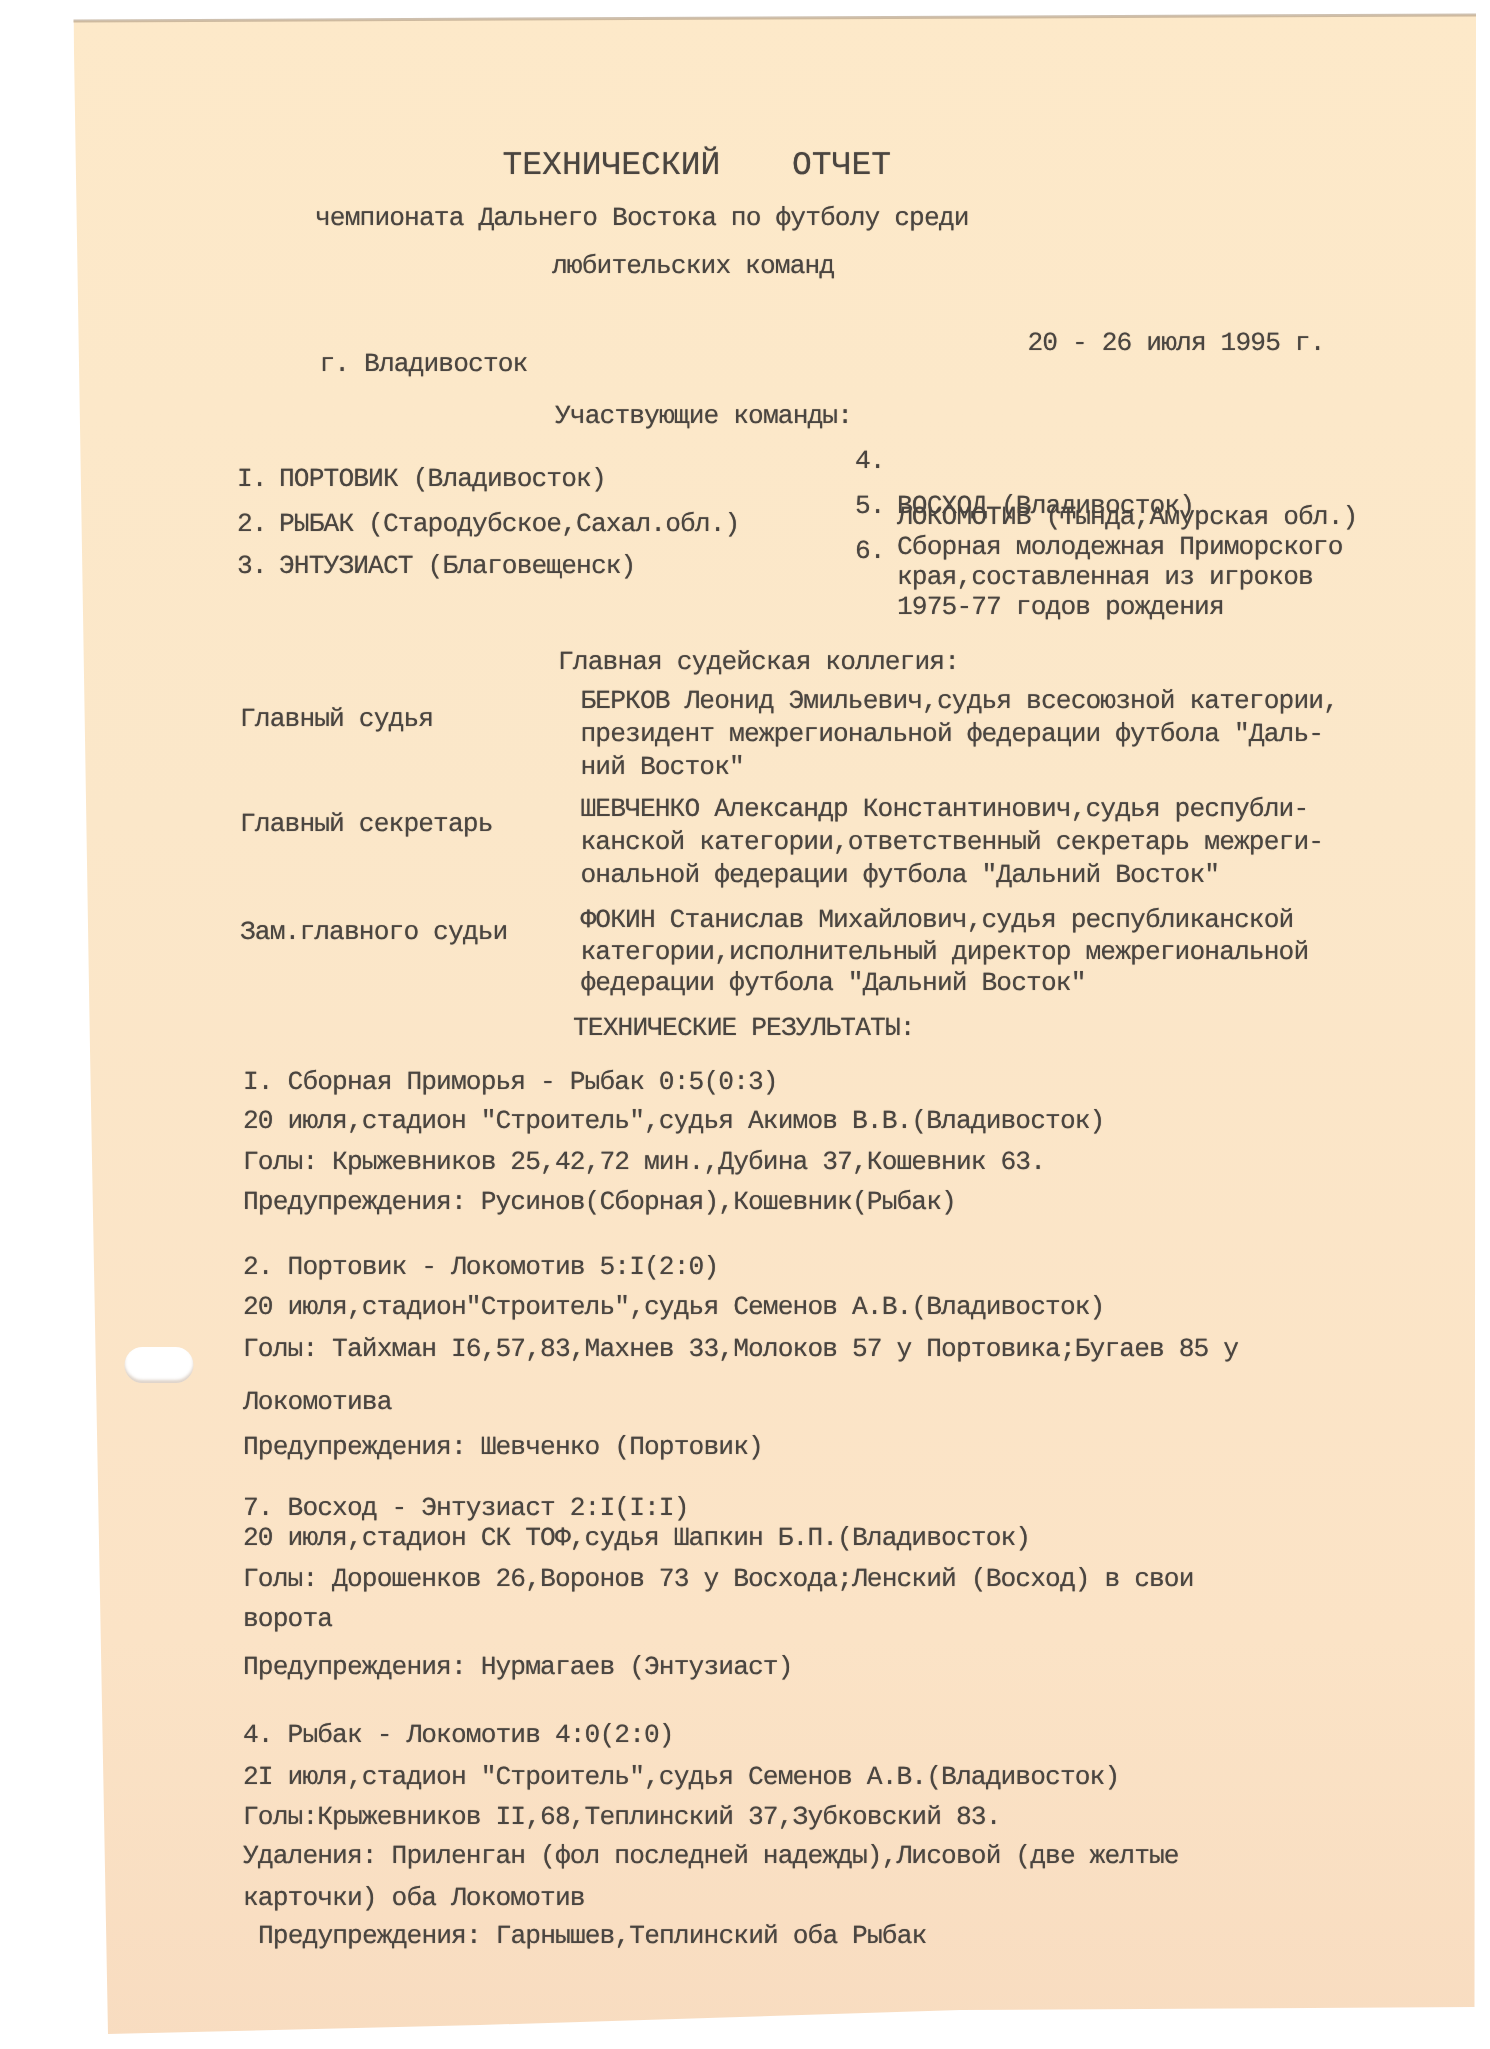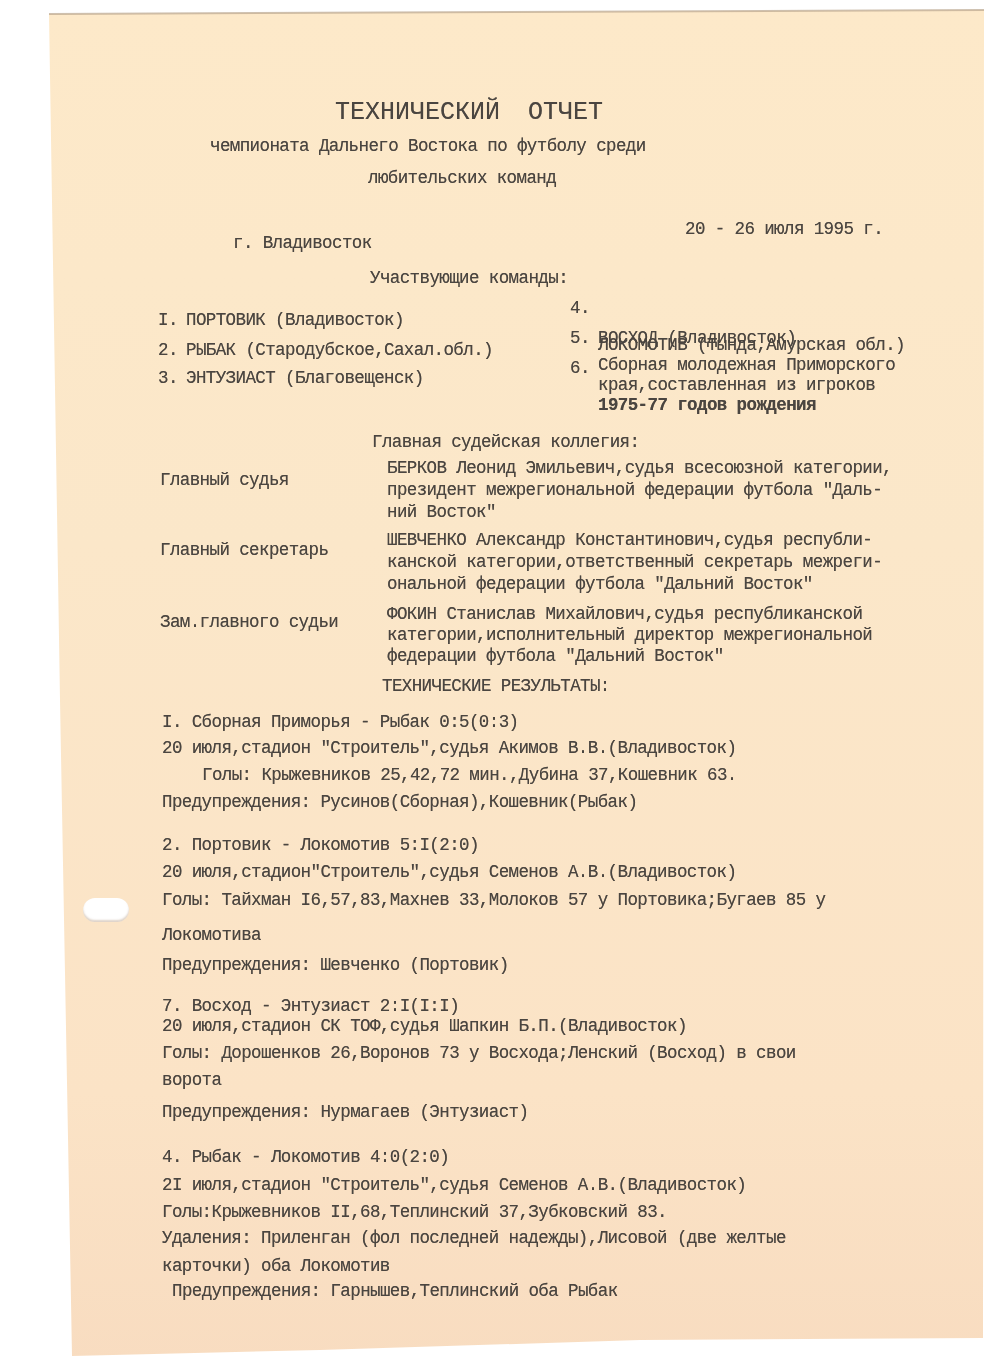--- a/index.html
+++ b/index.html
@@ -45,54 +45,54 @@
     }
     .typewritten {
       position: absolute;
       font-family: "Liberation Mono", "DejaVu Sans Mono", monospace;
       color: #4a4540;
       font-size: 17.5px;
       white-space: pre;
       letter-spacing: -0.6px;
       text-shadow: 0 0 0.6px rgba(60,55,50,0.6);
     }
-    .title { font-size: 25px; letter-spacing: 0px; }
+    .title { font-size: 22px; letter-spacing: 0px; }
     .line { position: absolute; }
   </style>
 </head>
 <body>
 
 <div class="paper"></div>
 <div class="edge-top"></div>
 <div class="punch-hole"></div>
 
 <div class="typewritten title line" style="left:335px; top:98px;">ТЕХНИЧЕСКИЙ</div>
 <div class="typewritten title line" style="left:528px; top:98px;">ОТЧЕТ</div>
 <div class="typewritten line" style="left:210px; top:136px;text-align:right;">чемпионата Дальнего Востока по футболу среди</div>
 <div class="typewritten line" style="left:368px; top:168px;">любительских команд</div>
-<div class="typewritten line" style="left:213px; top:233px;margin-left:20px;">г. Владивосток</div>
+<div class="typewritten line" style="left:213px; top:233px;">г. Владивосток</div>
 <div class="typewritten line" style="left:641px; top:219px;margin-left:44px;">20 - 26 июля 1995 г.</div>
 
 <div class="typewritten line" style="left:370px; top:268px;">Участвующие команды:</div>
 
 <div class="typewritten line" style="left:158px; top:310px;">I.</div>
 <div class="typewritten line" style="left:186px; top:310px;">ПОРТОВИК (Владивосток)</div>
 <div class="typewritten line" style="left:158px; top:340px;">2.</div>
 <div class="typewritten line" style="left:186px; top:340px;">РЫБАК (Стародубское,Сахал.обл.)</div>
 <div class="typewritten line" style="left:158px; top:368px;">3.</div>
 <div class="typewritten line" style="left:186px; top:368px;">ЭНТУЗИАСТ (Благовещенск)</div>
 
 <div class="typewritten line" style="left:570px; top:298px;">4.</div>
 <div class="typewritten line" style="left:598px; top:298px;margin-top:37px;">ЛОКОМОТИВ (Тында,Амурская обл.)</div>
 <div class="typewritten line" style="left:570px; top:328px;">5.</div>
 <div class="typewritten line" style="left:598px; top:328px;">ВОСХОД (Владивосток)</div>
 <div class="typewritten line" style="left:570px; top:358px;">6.</div>
 <div class="typewritten line" style="left:598px; top:355px;">Сборная молодежная Приморского</div>
 <div class="typewritten line" style="left:598px; top:375px;">края,составленная из игроков</div>
-<div class="typewritten line" style="left:598px; top:395px;font-weight:bold;">1975-77 годов рождения</div>
+<div class="typewritten line" style="left:598px; top:395px;">1975-77 годов рождения</div>
 
 <div class="typewritten line" style="left:372px; top:432px;">Главная судейская коллегия:</div>
 
 <div class="typewritten line" style="left:160px; top:470px;">Главный судья</div>
 <div class="typewritten line" style="left:387px; top:458px;">БЕРКОВ Леонид Эмильевич,судья всесоюзной категории,</div>
 <div class="typewritten line" style="left:387px; top:480px;">президент межрегиональной федерации футбола "Даль-</div>
 <div class="typewritten line" style="left:387px; top:502px;">ний Восток"</div>
 
 <div class="typewritten line" style="left:160px; top:540px;">Главный секретарь</div>
 <div class="typewritten line" style="left:387px; top:530px;">ШЕВЧЕНКО Александр Константинович,судья республи-</div>
@@ -101,21 +101,21 @@
 
 <div class="typewritten line" style="left:160px; top:612px;">Зам.главного судьи</div>
 <div class="typewritten line" style="left:387px; top:604px;text-align:right;">ФОКИН Станислав Михайлович,судья республиканской</div>
 <div class="typewritten line" style="left:387px; top:625px;">категории,исполнительный директор межрегиональной</div>
 <div class="typewritten line" style="left:387px; top:646px;">федерации футбола "Дальний Восток"</div>
 
 <div class="typewritten line" style="left:382px; top:676px;">ТЕХНИЧЕСКИЕ РЕЗУЛЬТАТЫ:</div>
 
 <div class="typewritten line" style="left:162px; top:712px;">I. Сборная Приморья - Рыбак 0:5(0:3)</div>
 <div class="typewritten line" style="left:162px; top:738px;">20 июля,стадион "Строитель",судья Акимов В.В.(Владивосток)</div>
-<div class="typewritten line" style="left:162px; top:765px;margin-left:40px;">Голы: Крыжевников 25,42,72 мин.,Дубина 37,Кошевник 63.</div>
+<div class="typewritten line" style="left:162px; top:765px;">Голы: Крыжевников 25,42,72 мин.,Дубина 37,Кошевник 63.</div>
 <div class="typewritten line" style="left:162px; top:792px;">Предупреждения: Русинов(Сборная),Кошевник(Рыбак)</div>
 
 <div class="typewritten line" style="left:162px; top:835px;">2. Портовик - Локомотив 5:I(2:0)</div>
 <div class="typewritten line" style="left:162px; top:862px;">20 июля,стадион"Строитель",судья Семенов А.В.(Владивосток)</div>
 <div class="typewritten line" style="left:162px; top:890px;">Голы: Тайхман I6,57,83,Махнев 33,Молоков 57 у Портовика;Бугаев 85 у</div>
 <div class="typewritten line" style="left:162px; top:925px;">Локомотива</div>
 <div class="typewritten line" style="left:162px; top:955px;">Предупреждения: Шевченко (Портовик)</div>
 
 <div class="typewritten line" style="left:162px; top:996px;">7. Восход - Энтузиаст 2:I(I:I)</div>
 <div class="typewritten line" style="left:162px; top:1016px;">20 июля,стадион СК ТОФ,судья Шапкин Б.П.(Владивосток)</div>

